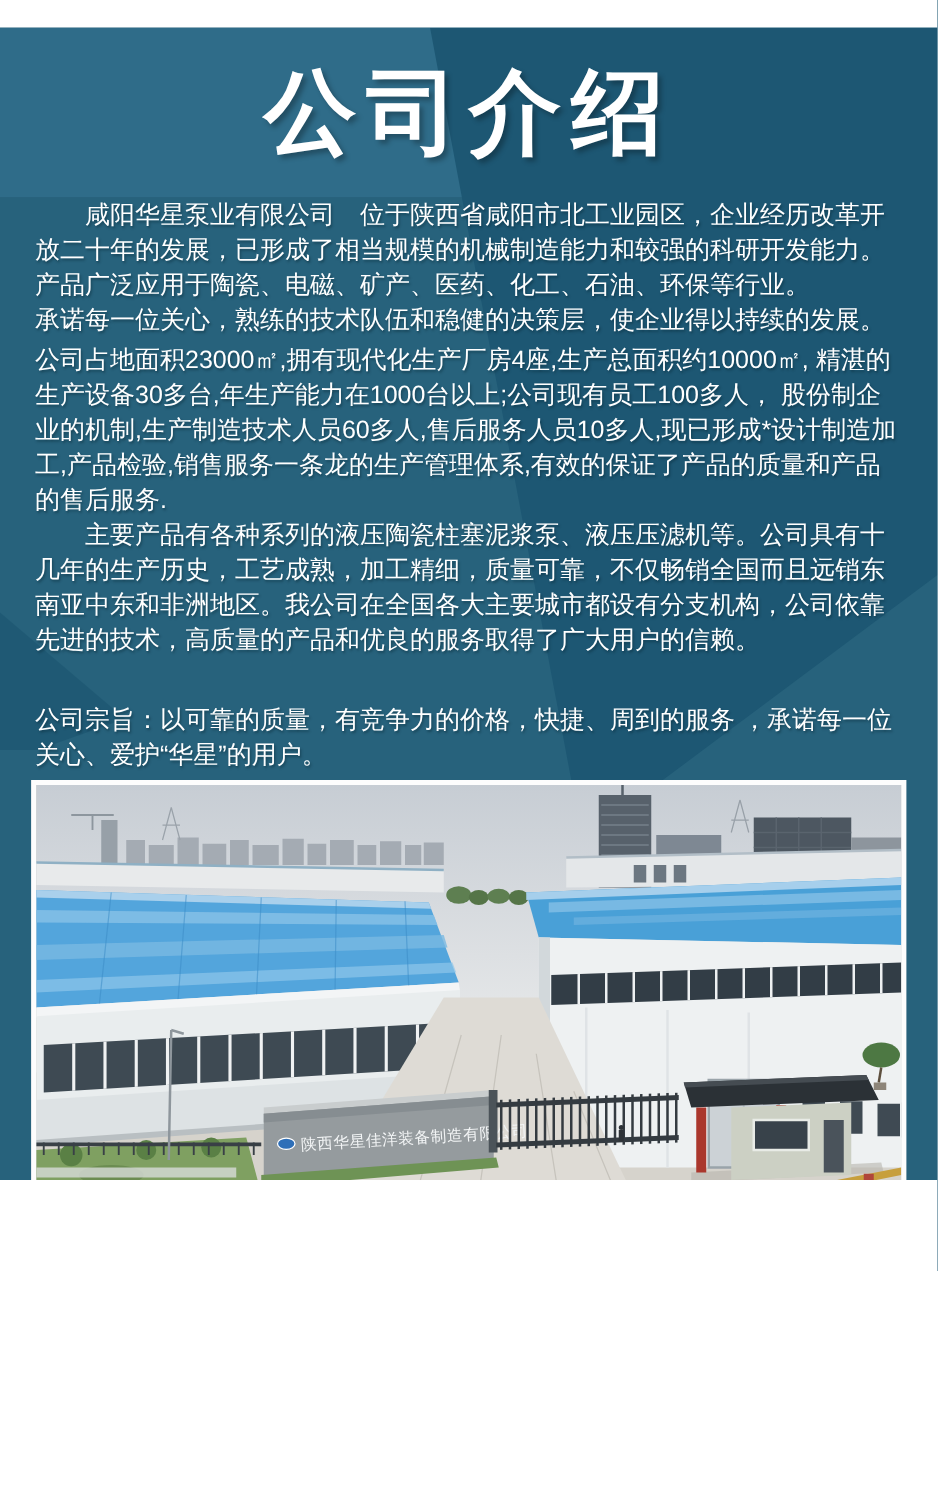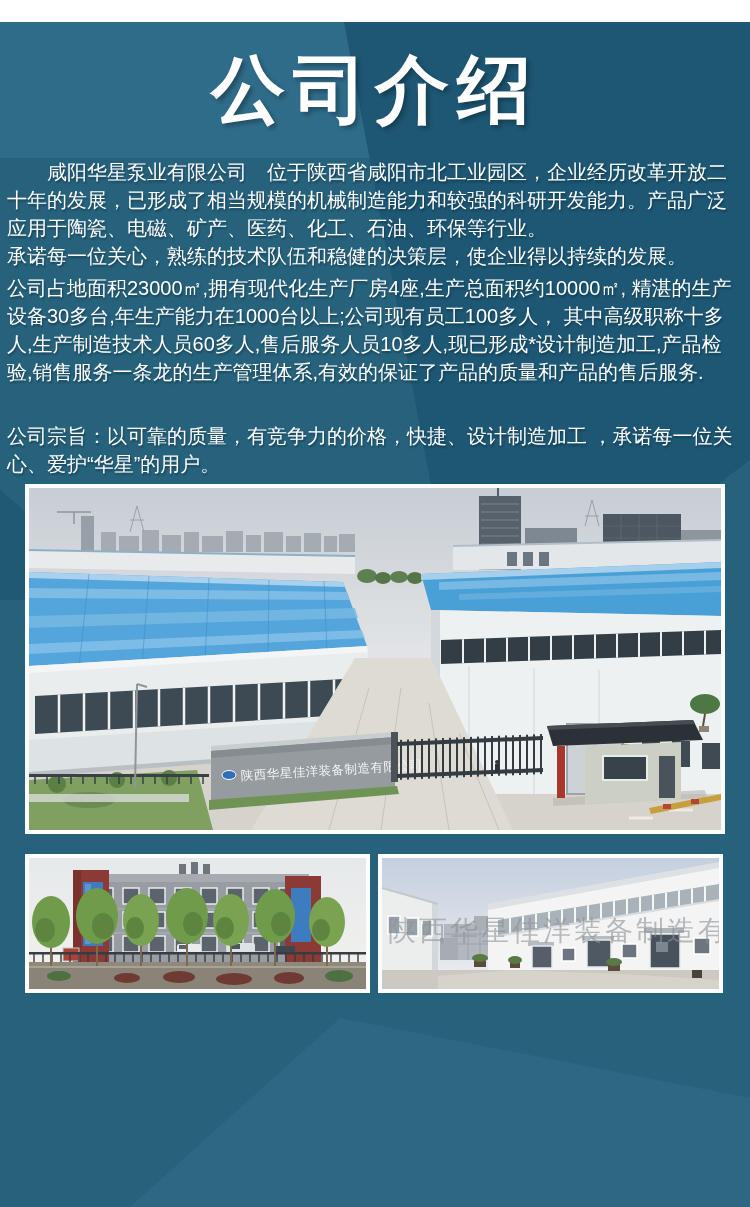--- a/index.html
+++ b/index.html
@@ -1,35 +1,35 @@
 <!DOCTYPE html>
 <html><head>
 <meta charset="utf-8">
 <style>
   html,body{margin:0;padding:0;}
   body{font-family:"Liberation Sans","DejaVu Sans",sans-serif;}
-  .page{position:relative;width:750px;height:1207px;background:#27627c;overflow:hidden;}
+  .page{position:relative;width:750px;height:944px;background:#27627c;overflow:hidden;}
 
   
   .facet{position:absolute;left:0;pointer-events:none;}
   .facet-header-left{top:22px;width:750px;height:136px;background:#2f6c89;
     clip-path:polygon(0 0,344px 0,400px 136px,0 136px);z-index:0;}
   .facet-dark{top:22px;width:750px;height:650px;background:#1d5773;
     clip-path:polygon(344px 0,750px 0,750px 438px,466px 650px);z-index:0;}
   .facet-dark-2{top:480px;width:110px;height:120px;background:#1f5873;opacity:.85;
     clip-path:polygon(0 10px,100px 95px,30px 120px,0 120px);z-index:0;}
   .facet-light{top:1010px;width:750px;height:197px;background:#2c6883;
     clip-path:polygon(340px 8px,750px 88px,750px 197px,130px 197px);z-index:0;}
 
   .top-strip{position:relative;z-index:2;height:22px;background:#ffffff;}
   .header{position:relative;z-index:2;height:136px;display:flex;align-items:center;justify-content:center;}
   .page-title{color:#ffffff;font-size:74px;font-weight:700;letter-spacing:8px;
     text-shadow:3px 3px 4px rgba(0,0,0,.28);line-height:1;}
 
-  .content{position:relative;z-index:2;padding:0 7px;}
+  .content{position:relative;z-index:2;padding:0 28px;}
   .content p{margin:0;color:#ffffff;font-size:20px;line-height:28px;
     word-break:break-all;overflow-wrap:anywhere;
     text-shadow:1px 2px 2px rgba(5,30,42,.45);}
   .indent{text-indent:2em;}
   .p3{margin-top:4px !important;}
   .p4{margin-top:6px !important;}
   .p6{margin-top:36px !important;}
 
   .photos{position:relative;z-index:2;margin-top:6px;padding:0 25px;}
   .photo-main{box-sizing:border-box;width:700px;height:350px;border:4px solid #fdfdfd;background:#cfd4d8;}
@@ -48,22 +48,23 @@
 
   <div class="top-strip"></div>
 
   <div class="header">
     <div class="page-title">公司介绍</div>
   </div>
 
   <div class="content">
     <p class="indent">咸阳华星泵业有限公司　位于陕西省咸阳市北工业园区，企业经历改革开放二十年的发展，已形成了相当规模的机械制造能力和较强的科研开发能力。产品广泛应用于陶瓷、电磁、矿产、医药、化工、石油、环保等行业。</p>
     <p>承诺每一位关心，熟练的技术队伍和稳健的决策层，使企业得以持续的发展。</p>
-    <p class="p3">公司占地面积23000㎡,拥有现代化生产厂房4座,生产总面积约10000㎡, 精湛的生产设备30多台,年生产能力在1000台以上;公司现有员工100多人， 其中高级职称十多人,生产制造技术人员60多人,售后服务人员10多人,现已形成*设计制造加工,产品检验,销售服务一条龙的生产管理体系,有效的保证了产品的质量和产品的售后服务.</p>
-    <p class="p6">公司宗旨：以可靠的质量，有竞争力的价格，快捷、设计制造加工 ，承诺每一位关心、爱护“华星”的用户。</p>
+    <p class="p3">公司占地面积23000㎡,拥有现代化生产厂房4座,生产总面积约10000㎡, 精湛的生产设备30多台,年生产能力在1000台以上;公司现有员工100多人， 股份制企业的机制,生产制造技术人员60多人,售后服务人员10多人,现已形成*设计制造加工,产品检验,销售服务一条龙的生产管理体系,有效的保证了产品的质量和产品的售后服务.</p>
+    <p class="indent">主要产品有各种系列的液压陶瓷柱塞泥浆泵、液压压滤机等。公司具有十几年的生产历史，工艺成熟，加工精细，质量可靠，不仅畅销全国而且远销东南亚中东和非洲地区。我公司在全国各大主要城市都设有分支机构，公司依靠先进的技术，高质量的产品和优良的服务取得了广大用户的信赖。</p>
+    <p class="p6">公司宗旨：以可靠的质量，有竞争力的价格，快捷、周到的服务 ，承诺每一位关心、爱护“华星”的用户。</p>
   </div>
 
   <div class="photos">
 
     <div class="photo-main">
       <svg viewBox="0 0 692 342" preserveAspectRatio="none" xmlns="http://www.w3.org/2000/svg">
         <defs>
           <linearGradient id="skyG" x1="0" y1="0" x2="0" y2="1">
             <stop offset="0" stop-color="#c7cdd4"></stop>
               <stop offset="1" stop-color="#eceded"></stop>

